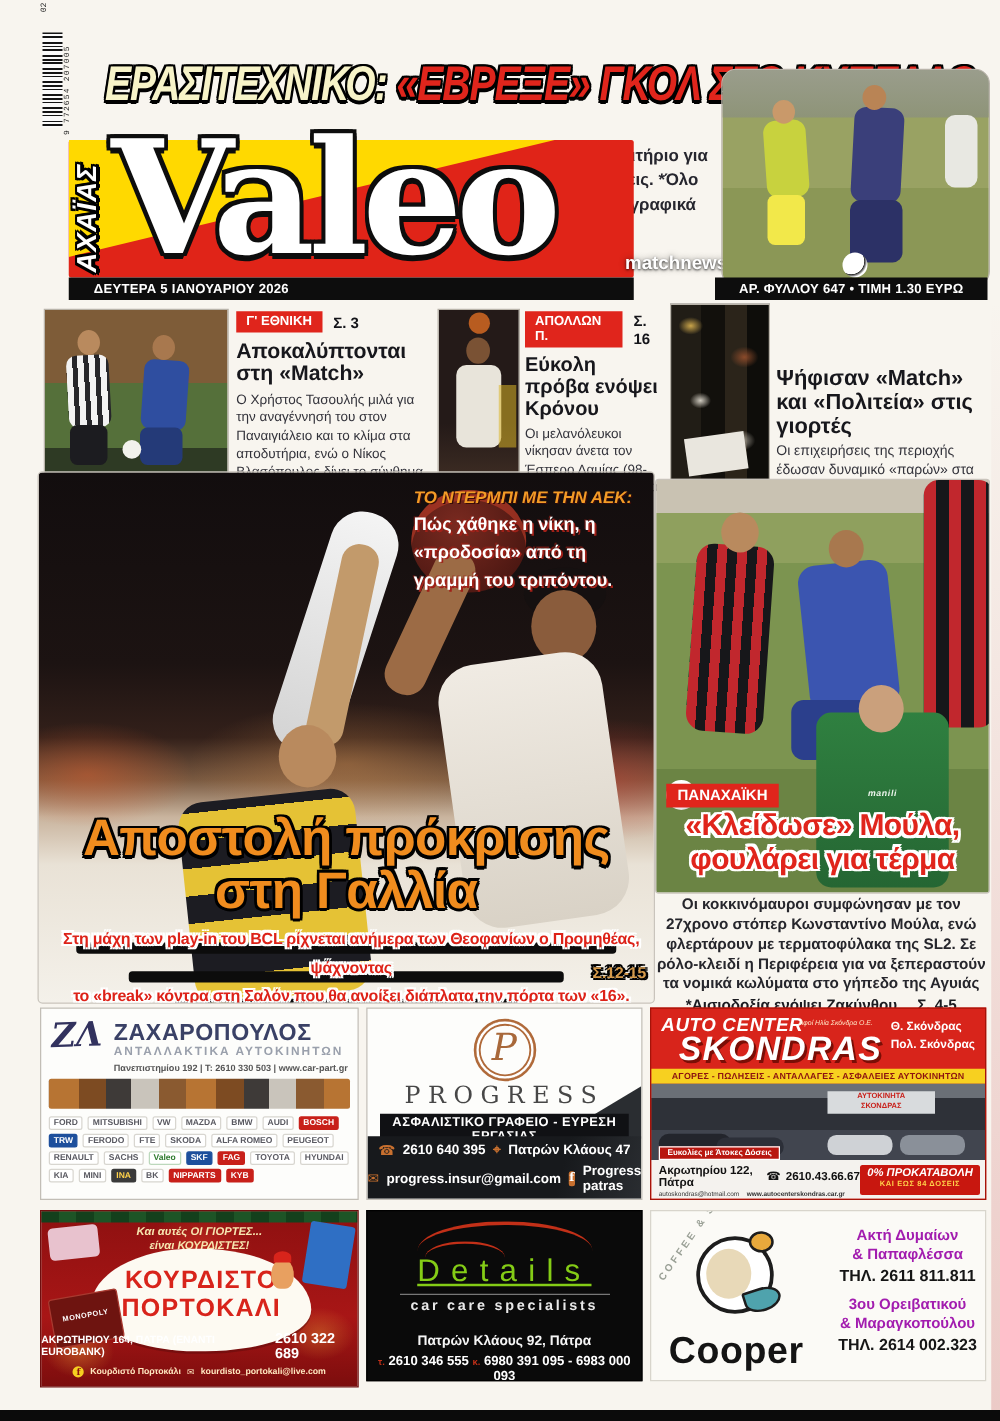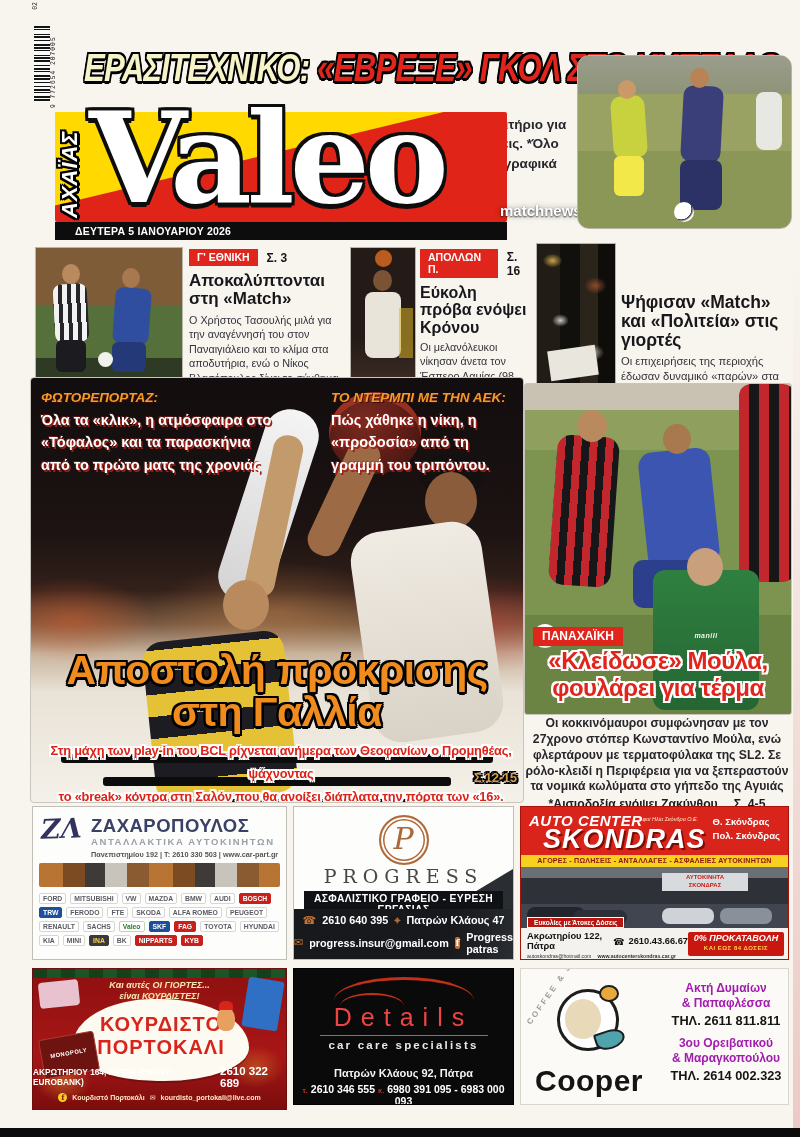--- a/index.html
+++ b/index.html
@@ -188,21 +188,21 @@
   .kg-line2{position:absolute;left:0;right:0;bottom:7px;display:flex;justify-content:center;align-items:center;gap:5px;
     font-size:7px;font-weight:700;color:#ffe8c0;}
   .kg-fb{display:inline-block;width:9px;height:9px;border-radius:50%;background:#f7d020;color:#8c1210;
     font-family:"DejaVu Serif",serif;font-size:7.5px;line-height:9px;text-align:center;font-weight:700;}
 
   
   .ad-det{left:293px;top:968px;width:221px;height:137px;background:#0a0a0a;border:1px solid #000;text-align:center;}
   .dt-arc1{position:absolute;left:50%;transform:translateX(-50%);top:8px;width:140px;height:44px;
     border-top:3px solid #c23018;border-radius:50%;}
   .dt-arc2{position:absolute;left:46px;top:24px;width:64px;height:24px;border-top:2px solid #c23018;border-radius:50%;}
-  .dt-name{position:absolute;left:0;right:0;top:34px;font-size:25px;font-weight:400;color:#ef4444;letter-spacing:9px;}
+  .dt-name{position:absolute;left:0;right:0;top:34px;font-size:25px;font-weight:400;color:#84cc16;letter-spacing:9px;text-decoration:underline;}
   .dt-rule{position:absolute;left:50%;transform:translateX(-50%);top:66px;width:168px;height:1px;background:#777;}
   .dt-tag{position:absolute;left:0;right:0;top:70px;font-size:11.5px;font-weight:700;color:#e8e8e8;letter-spacing:2.2px;}
   .dt-addr{position:absolute;left:0;right:0;top:98px;font-size:11px;font-weight:700;color:#f5f5f5;}
   .dt-phones{position:absolute;left:0;right:0;top:114px;font-size:10.5px;font-weight:700;color:#fff;}
   .dt-pre{color:#c23018;font-size:7.5px;}
 
   
   .ad-coop{left:520px;top:968px;width:269px;height:137px;background:#fbfaf6;border:1px solid #d8d5cc;}
   .cp-arc{position:absolute;left:4px;top:52px;transform:rotate(-55deg);transform-origin:0 0;
     font-size:8px;letter-spacing:2.5px;color:#9aa096;font-weight:700;}
@@ -249,20 +249,21 @@
     <div class="shape" style="left:40px;top:24px;width:18px;height:19px;background:#c9996a;border-radius:50%;"></div>
     <div class="shape" style="left:36px;top:100px;width:30px;height:40px;background:#f2e84a;border-radius:6px;"></div>
     <div class="shape" style="left:104px;top:30px;width:40px;height:76px;background:#3a3f7a;border-radius:10px;transform:rotate(3deg);"></div>
     <div class="shape" style="left:112px;top:12px;width:19px;height:20px;background:#b98455;border-radius:50%;"></div>
     <div class="shape" style="left:102px;top:104px;width:42px;height:50px;background:#2c3166;border-radius:8px;"></div>
     <div class="shape" style="left:178px;top:36px;width:26px;height:58px;background:#e8e8e2;border-radius:8px;"></div>
     <div class="shape" style="left:96px;top:146px;width:20px;height:20px;background:radial-gradient(circle at 35% 35%,#fff 55%,#333 58%,#fff 70%);border-radius:50%;"></div>
   </div>
 
   <div class="abs datebar db-l">ΔΕΥΤΕΡΑ 5 ΙΑΝΟΥΑΡΙΟΥ 2026</div>
+  <div class="abs datebar db-r">ΑΡ. ΦΥΛΛΟΥ 647 • ΤΙΜΗ 1.30 ΕΥΡΩ</div>
 
   <div class="abs bphoto bp1">
     <div class="shape" style="left:18px;top:36px;width:34px;height:58px;background:repeating-linear-gradient(90deg,#f2f2f2 0 5px,#26262a 5px 9px);border-radius:8px;transform:rotate(-3deg);"></div>
     <div class="shape" style="left:26px;top:16px;width:18px;height:20px;background:#b98a5e;border-radius:50%;"></div>
     <div class="shape" style="left:20px;top:92px;width:30px;height:32px;background:#1c1c20;border-radius:6px;"></div>
     <div class="shape" style="left:78px;top:40px;width:36px;height:56px;background:#2f4ea0;border-radius:8px;transform:rotate(4deg);"></div>
     <div class="shape" style="left:86px;top:20px;width:18px;height:20px;background:#a8784e;border-radius:50%;"></div>
     <div class="shape" style="left:76px;top:94px;width:34px;height:30px;background:#24folder3a78;border-radius:6px;background:#243a78;"></div>
     <div class="shape" style="left:62px;top:104px;width:15px;height:15px;background:#f2f2ec;border-radius:50%;"></div>
   </div>
@@ -306,24 +307,20 @@
     <div class="shape" style="left:210px;top:28px;width:55px;height:200px;background:linear-gradient(#f4f4f4,#d3d3d3);border-radius:26px;transform:rotate(18deg);"></div>
     <div class="shape" style="left:298px;top:14px;width:92px;height:82px;background:radial-gradient(circle at 40% 35%,#7a2a20,#3f120e);border-radius:50%;box-shadow:inset 0 8px 0 rgba(190,60,40,.6);"></div>
     <div class="shape" style="left:296px;top:58px;width:34px;height:124px;background:#9c6b45;border-radius:16px;transform:rotate(25deg);"></div>
     <div class="shape" style="left:388px;top:76px;width:66px;height:42px;background:#151010;border-radius:50%;"></div>
     <div class="shape" style="left:394px;top:94px;width:52px;height:58px;background:#8a5c3c;border-radius:50%;"></div>
     <div class="shape" style="left:330px;top:148px;width:132px;height:212px;background:linear-gradient(180deg,#f0ebe3,#d9d2c6);border-radius:30px;transform:rotate(-8deg);"></div>
     <div class="shape" style="left:228px;top:56px;width:30px;height:164px;background:#c29a6b;border-radius:14px;transform:rotate(12deg);"></div>
     <div class="shape" style="left:192px;top:202px;width:46px;height:50px;background:#b98a5e;border-radius:50%;"></div>
     <div class="shape" style="left:118px;top:258px;width:142px;height:162px;background:repeating-linear-gradient(0deg,#e5c235 0 22px,#1c1c22 22px 44px);border-radius:20px;transform:rotate(-6deg);"></div>
 
-    <div class="abs kicker" style="left:10px;top:12px;width:238px;">
-      <p class="kick-label">ΦΩΤΟΡΕΠΟΡΤΑΖ:</p>
-      <p class="kick-text">Όλα τα «κλικ», η ατμόσφαιρα στο «Τόφαλος» και τα παρασκήνια από το πρώτο ματς της χρονιάς</p>
-    </div>
     <div class="abs kicker" style="left:300px;top:12px;width:186px;">
       <p class="kick-label">ΤΟ ΝΤΕΡΜΠΙ ΜΕ ΤΗΝ ΑΕΚ:</p>
       <p class="kick-text">Πώς χάθηκε η νίκη, η «προδοσία» από τη γραμμή του τριπόντου.</p>
     </div>
 
     <div class="abs mp-headline">
       <div class="mp-h ol-k">Αποστολή πρόκρισης</div>
       <div class="mp-h ol-k">στη Γαλλία</div>
     </div>
 

